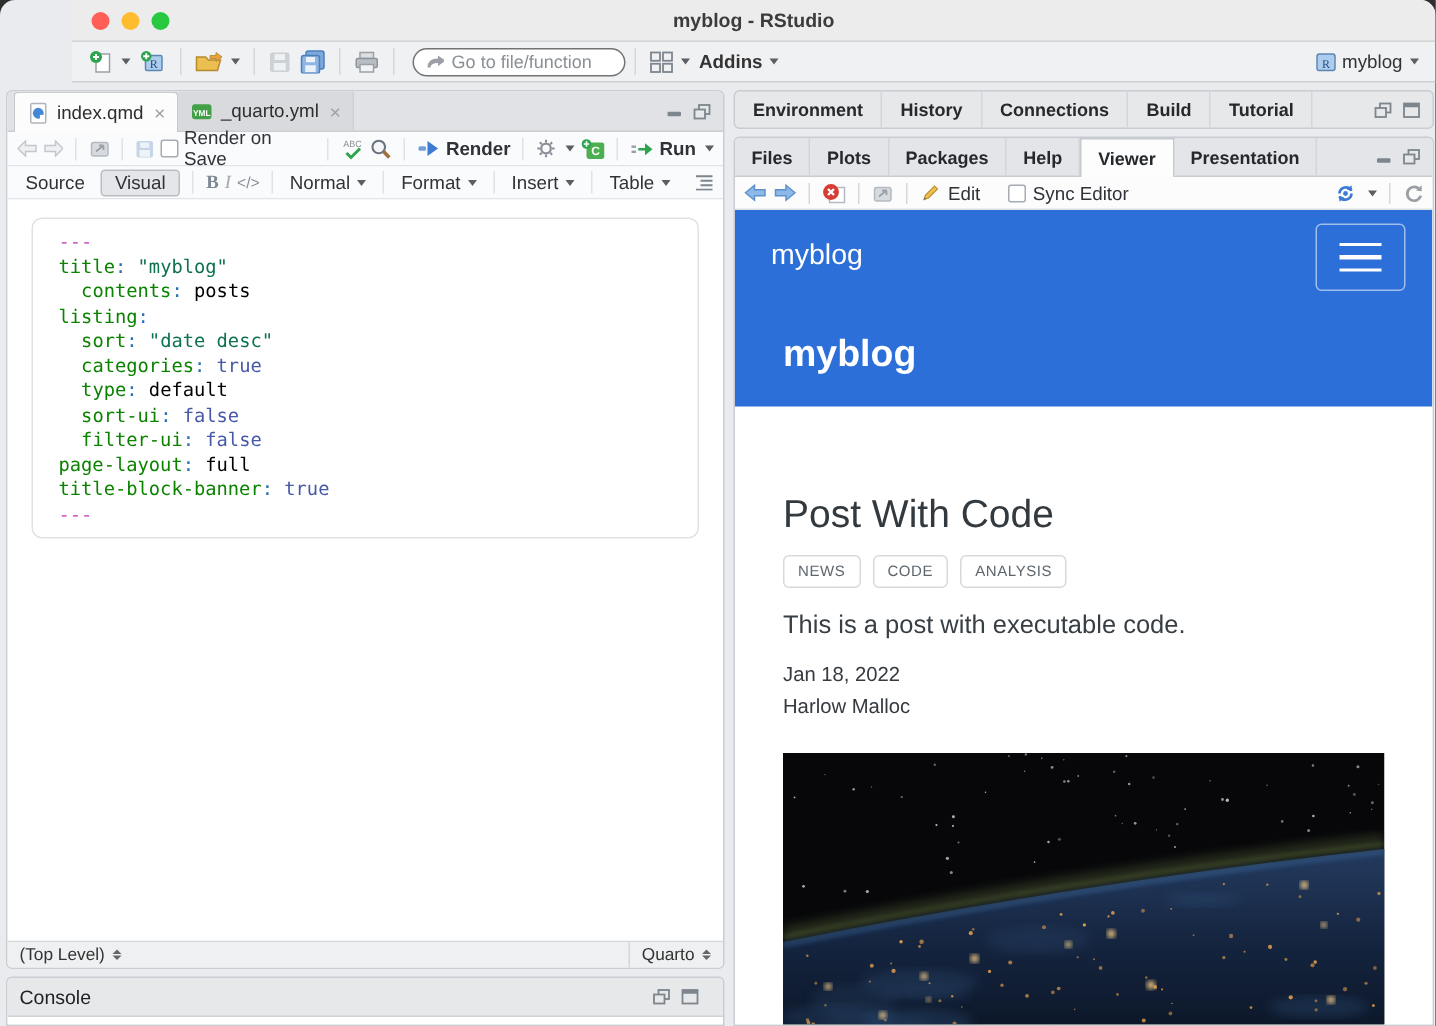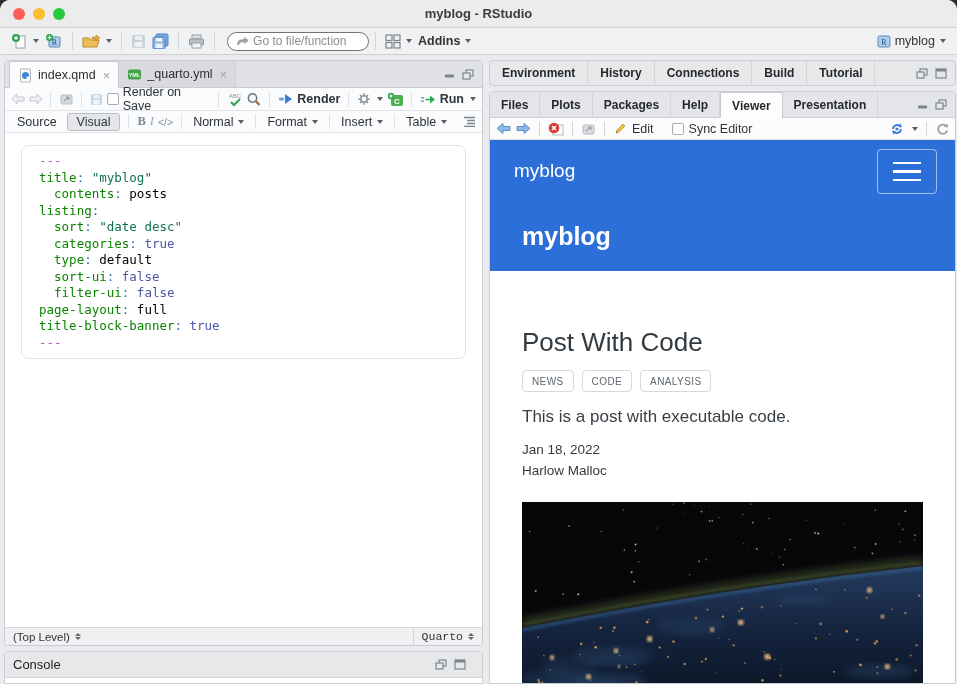--- a/index.html
+++ b/index.html
@@ -1,18 +1,18 @@
 <!DOCTYPE html>
 <html style="--accent: #2d6fd8; --c-meta: #c94fc1; --c-key: #0b8300; --c-colon: #2b6fb5; --c-string: #0e7150; --c-bool: #4758a8; --c-plain: #000000;"><head>
 <meta charset="utf-8">
 <style>
   * { box-sizing: border-box; margin: 0; padding: 0; }
   html,body { width: 957px; height: 684px; background: #2e2e2e; font-family: "Liberation Sans", sans-serif; }
   .window { position: relative; width: 957px; height: 684px; border-radius: 10px 10px 0 0; overflow: hidden;
-            background: #e9ebee; }
+            background: #e9ebee; padding-left: 48px; }
 
   
   .titlebar { height: 28px; background: #ececec; border-bottom: 1px solid #d2d2d2;
               display: flex; align-items: center; justify-content: center; position: relative; }
   .traffic { position: absolute; left: 13px; top: 8px; display: flex; gap: 8px; }
   .light { width: 12px; height: 12px; border-radius: 50%; }
   .light.red { background: #ff5f57; } .light.yellow { background: #febc2e; } .light.green { background: #28c840; }
   .wintitle { font-size: 13px; font-weight: bold; color: #3c3c3c; }
 
   
@@ -63,21 +63,21 @@
   .yaml-block { margin: 12px 16px 0 16px; border: 1px solid #e2e2e2; border-radius: 7px; padding: 7px 17px;
                 font-family: "DejaVu Sans Mono", monospace; font-size: 12.5px; line-height: 16.5px; }
   .codeline span { white-space: pre; }
   .c-meta { color: var(--c-meta); } .c-key { color: var(--c-key); } .c-colon { color: var(--c-colon); }
   .c-string { color: var(--c-string); } .c-bool { color: var(--c-bool); } .c-plain { color: var(--c-plain); }
 
   
   .statusbar { height: 18px; border-top: 1px solid #d4d7da; background: #eef0f1; display: flex; align-items: center;
                font-size: 11.5px; color: #333; }
   .status-left { display: flex; align-items: center; gap: 5px; padding-left: 8px; flex: 1; }
-  .status-right { display: flex; align-items: center; gap: 5px; border-left: 1px solid #d4d7da; height: 100%; padding: 0 8px; font-family: Liberation Mono, monospace; }
+  .status-right { display: flex; align-items: center; gap: 5px; border-left: 1px solid #d4d7da; height: 100%; padding: 0 8px; }
   .stepper { display: inline-flex; flex-direction: column; gap: 1px; }
   .stepper i { width: 0; height: 0; border-left: 3px solid transparent; border-right: 3px solid transparent; display: block; }
   .stepper .up { border-bottom: 3.5px solid #666; } .stepper .dn { border-top: 3.5px solid #666; }
 
   
   .console-header { height: 26px; background: #e6e8ea; border-bottom: 1px solid #d0d3d6; display: flex; align-items: center;
                     padding: 0 8px; font-size: 13px; color: #222; }
   .console-body { flex: 1; background: #fff; }
 
   

